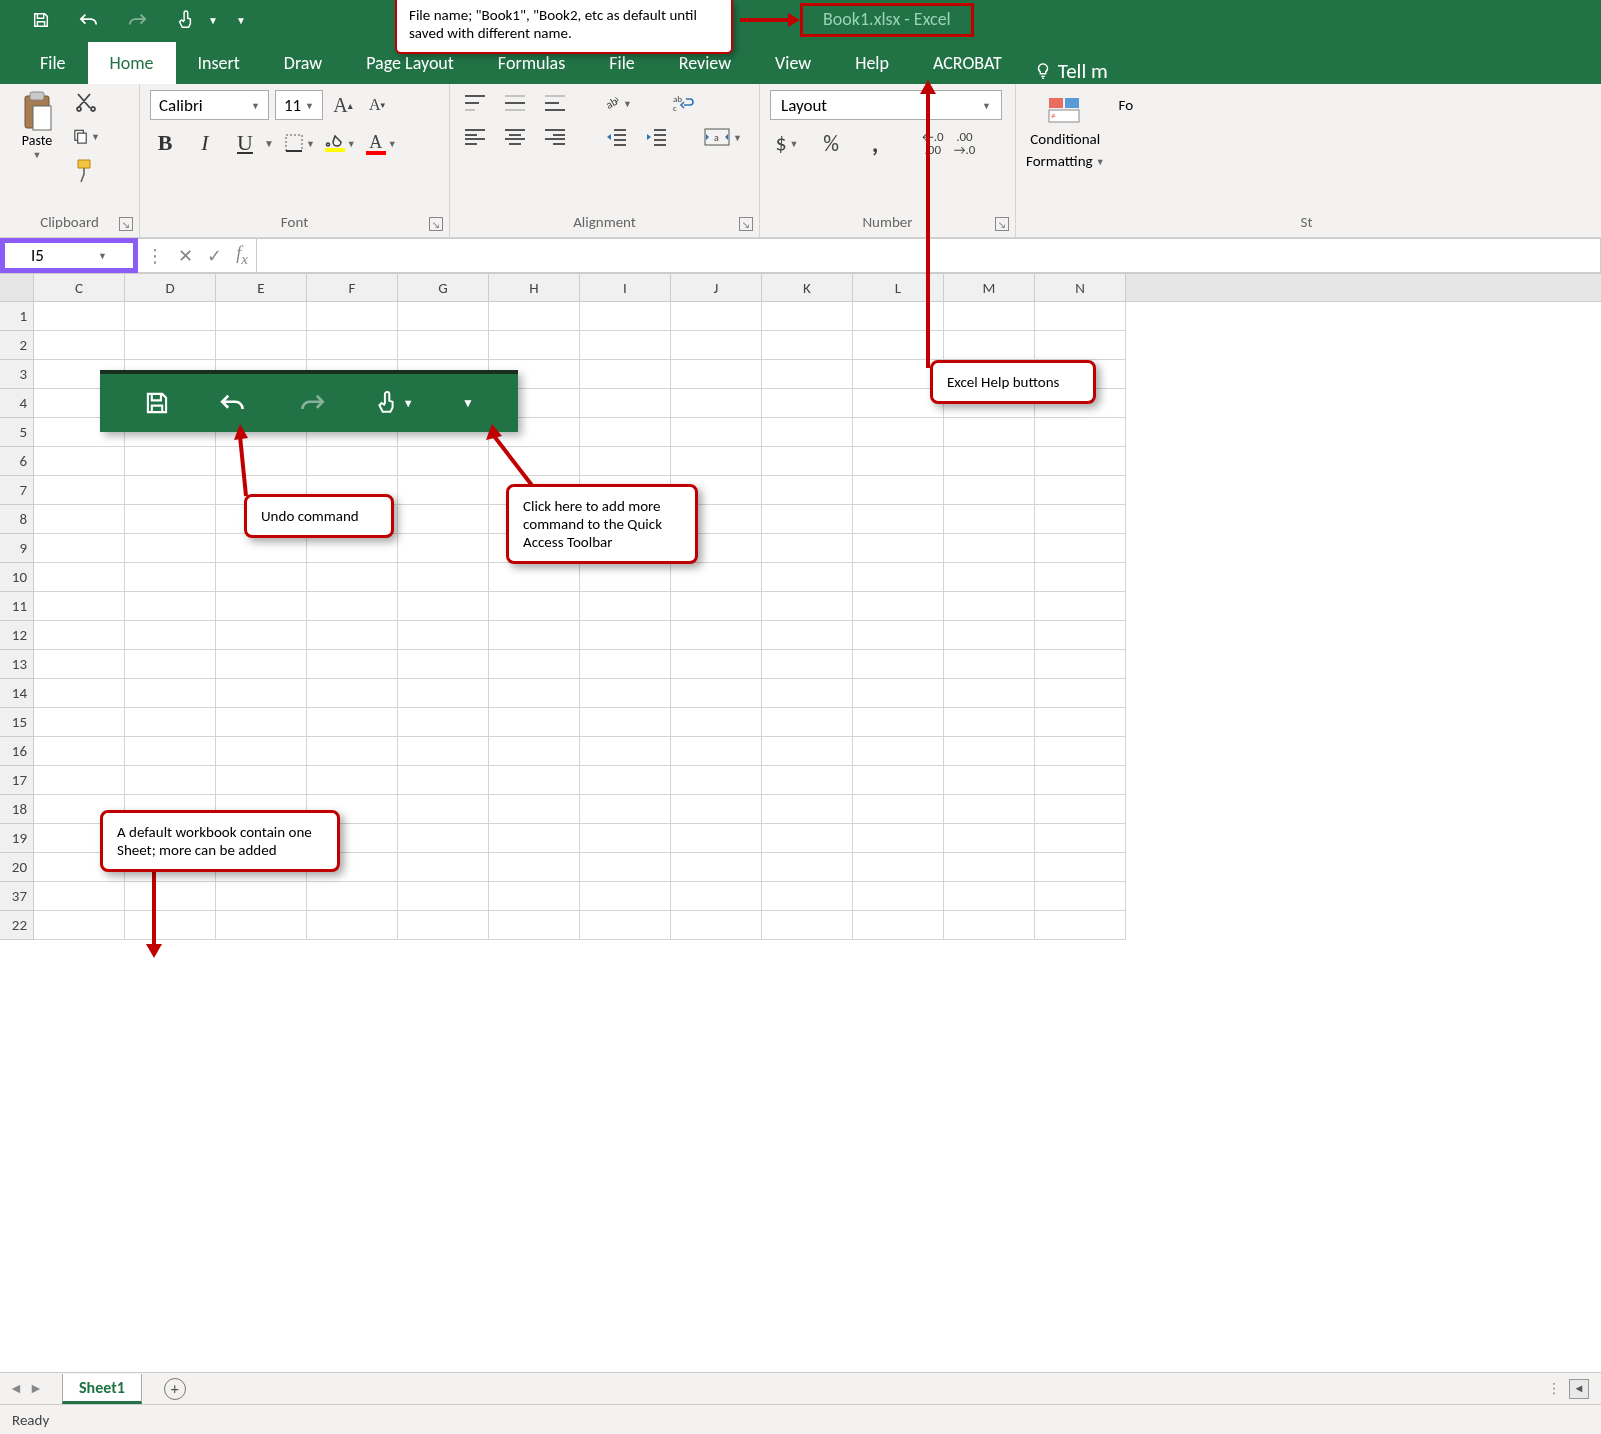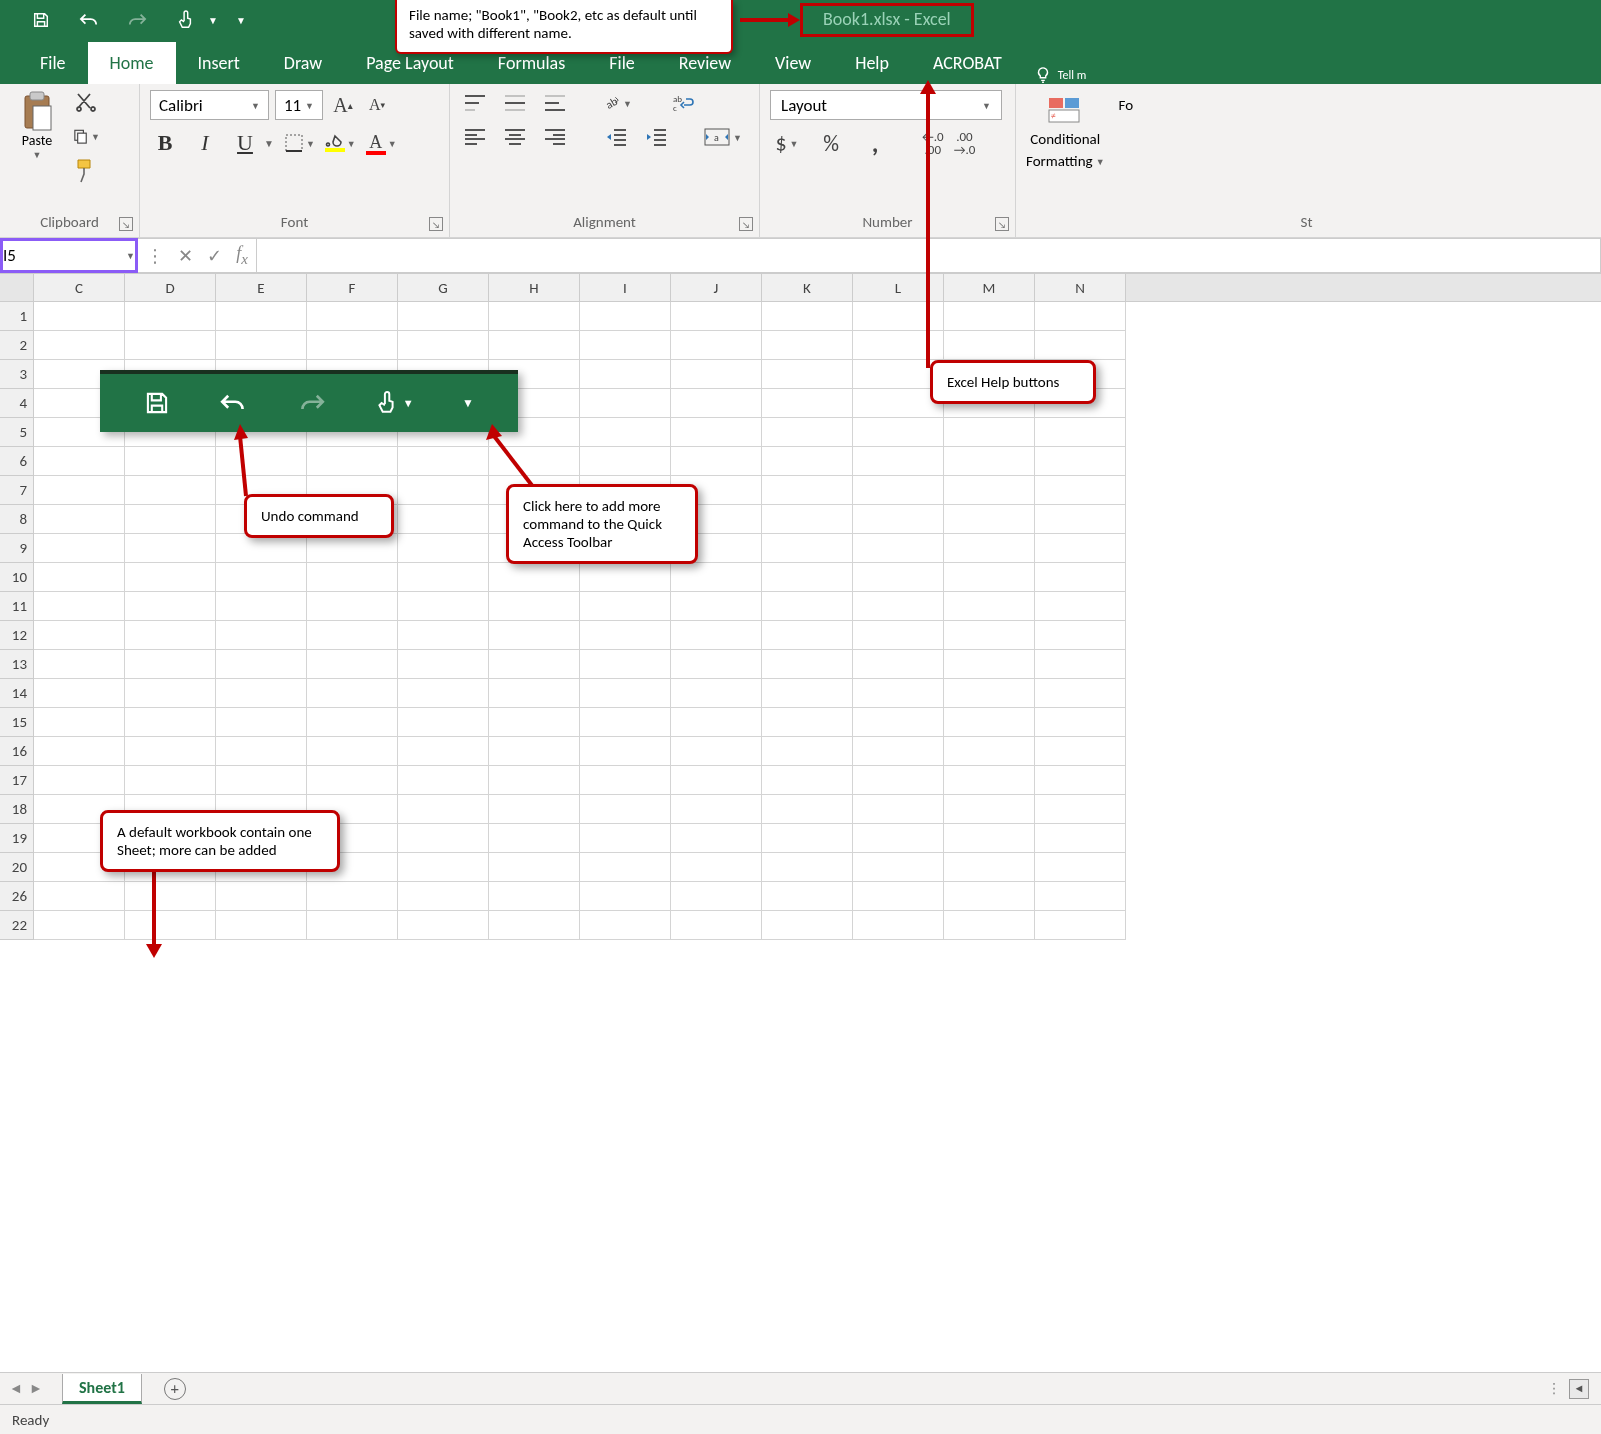--- a/index.html
+++ b/index.html
@@ -13,21 +13,21 @@
 .title-box { position: absolute; left: 800px; top: 3px; border: 3px solid #c00000; padding: 2px 20px 4px; color: #9ad2b7; font-size: 18px; }
 
 
 .callout-top { position: absolute; left: 395px; top: 0; width: 338px; background: #fff; border: 2px solid #c00000; border-top: none; border-radius: 0 0 6px 6px; padding: 6px 12px 10px; font-size: 15px; box-shadow: 3px 3px 6px rgba(0,0,0,.3); z-index: 50; }
 .arrow-right { position: absolute; left: 740px; top: 10px; z-index: 40; }
 
 
 .ribbon-tabs { background: #217346; height: 44px; display: flex; align-items: flex-end; padding-left: 18px; gap: 0; }
 .rtab { color: #fff; padding: 10px 22px; font-size: 18px; cursor: pointer; }
 .rtab.active { background: #fff; color: #217346; }
-.tell-me { display: flex; align-items: center; color: #fff; gap: 6px; margin-left: 10px; font-size: 12px; }
+.tell-me { display: flex; align-items: center; color: #fff; gap: 6px; margin-left: 10px; font-size: 21px; }
 
 
 .ribbon { background: #f3f2f1; border-bottom: 1px solid #d4d4d4; height: 154px; display: flex; }
 .rgroup { border-right: 1px solid #d4d4d4; padding: 6px 10px 2px; display: flex; flex-direction: column; justify-content: space-between; position: relative; }
 .rgroup-ctrls { display: flex; flex-direction: column; gap: 8px; flex: 1; }
 .rgroup-row { display: flex; align-items: center; gap: 10px; }
 .rgroup-label { text-align: center; font-size: 15px; color: #666; padding-bottom: 4px; }
 .rgroup-dlg { position: absolute; right: 6px; bottom: 6px; width: 14px; height: 14px; border: 1px solid #888; font-size: 9px; display: flex; align-items: center; justify-content: center; color: #666; cursor: pointer; }
 
 
@@ -55,21 +55,21 @@
 
 .num-sel { border: 1px solid #ababab; background: #fff; height: 30px; width: 232px; font-size: 17px; padding: 0 10px; display: flex; align-items: center; justify-content: space-between; cursor: pointer; }
 .num-btn { width: 34px; height: 30px; display: flex; align-items: center; justify-content: center; font-size: 22px; cursor: pointer; color: #444; }
 .decimal-btn { display: flex; flex-direction: column; align-items: center; font-size: 13px; line-height: 13px; cursor: pointer; color: #444; }
 
 
 .style-btn { display: flex; flex-direction: column; align-items: center; cursor: pointer; font-size: 15px; gap: 4px; }
 
 
 .formula-bar { height: 36px; border-bottom: 1px solid #ccc; display: flex; align-items: stretch; background: #fff; }
-.name-box { border: 3px solid #8b5cf6; width: 138px; display: flex; align-items: center; padding: 0 0; justify-content: space-between; font-size: 17px; }
+.name-box { border: 5px solid #8b5cf6; width: 138px; display: flex; align-items: center; padding: 0 26px; justify-content: space-between; font-size: 17px; }
 .fb-btns { display: flex; align-items: center; border: 1px solid #ccc; border-left: none; padding: 0 8px; gap: 14px; }
 .fb-ibtn { color: #888; cursor: pointer; font-size: 18px; }
 .fx { font-style: italic; font-family: serif; }
 .formula-input { flex: 1; border: 1px solid #ccc; border-left: none; padding: 0 8px; }
 
 
 .grid-wrap { position: relative; background: #fff; }
 .col-headers { display: flex; height: 28px; border-bottom: 1px solid #ccc; background: #e6e6e6; }
 .corner { width: 34px; border-right: 1px solid #ccc; background: #e6e6e6; }
 .col-h { width: 91px; border-right: 1px solid #ccc; display: flex; align-items: center; justify-content: center; color: #444; font-size: 15px; background: #f0f0f0; cursor: pointer; }
@@ -434,21 +434,21 @@
         <div class="row-h">11</div>
         <div class="row-h">12</div>
         <div class="row-h">13</div>
         <div class="row-h">14</div>
         <div class="row-h">15</div>
         <div class="row-h">16</div>
         <div class="row-h">17</div>
         <div class="row-h">18</div>
         <div class="row-h">19</div>
         <div class="row-h">20</div>
-        <div class="row-h">26</div>
+        <div class="row-h">37</div>
         <div class="row-h">22</div>
       </div>
     <div class="cells" id="cells">
         <div class="cell-row">
           <div class="cell"></div>
           <div class="cell"></div>
           <div class="cell"></div>
           <div class="cell"></div>
           <div class="cell"></div>
           <div class="cell"></div>

